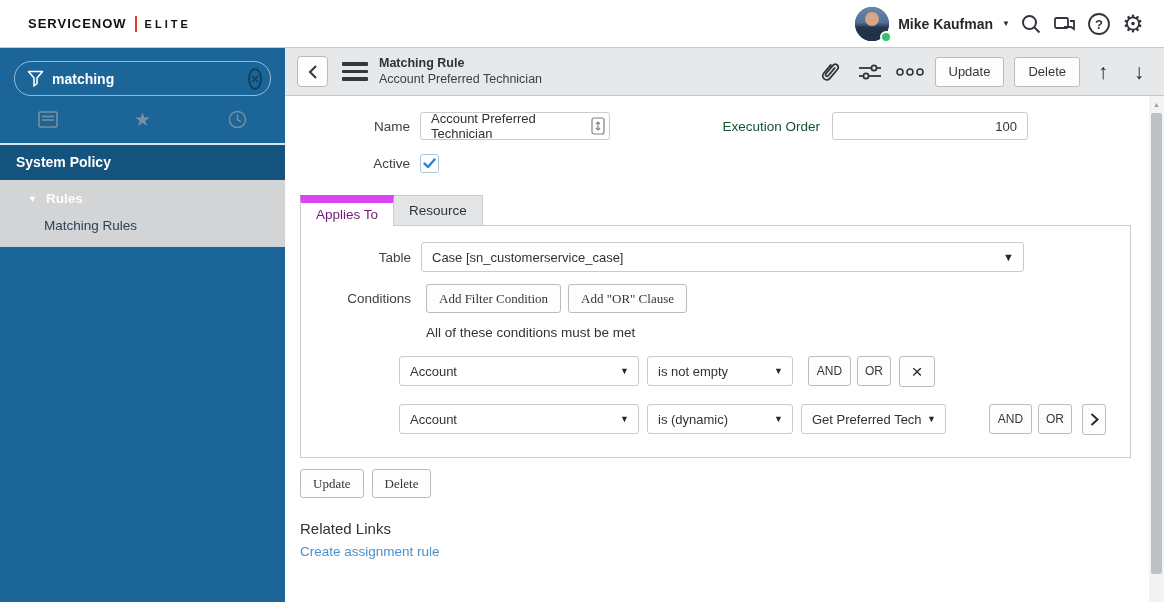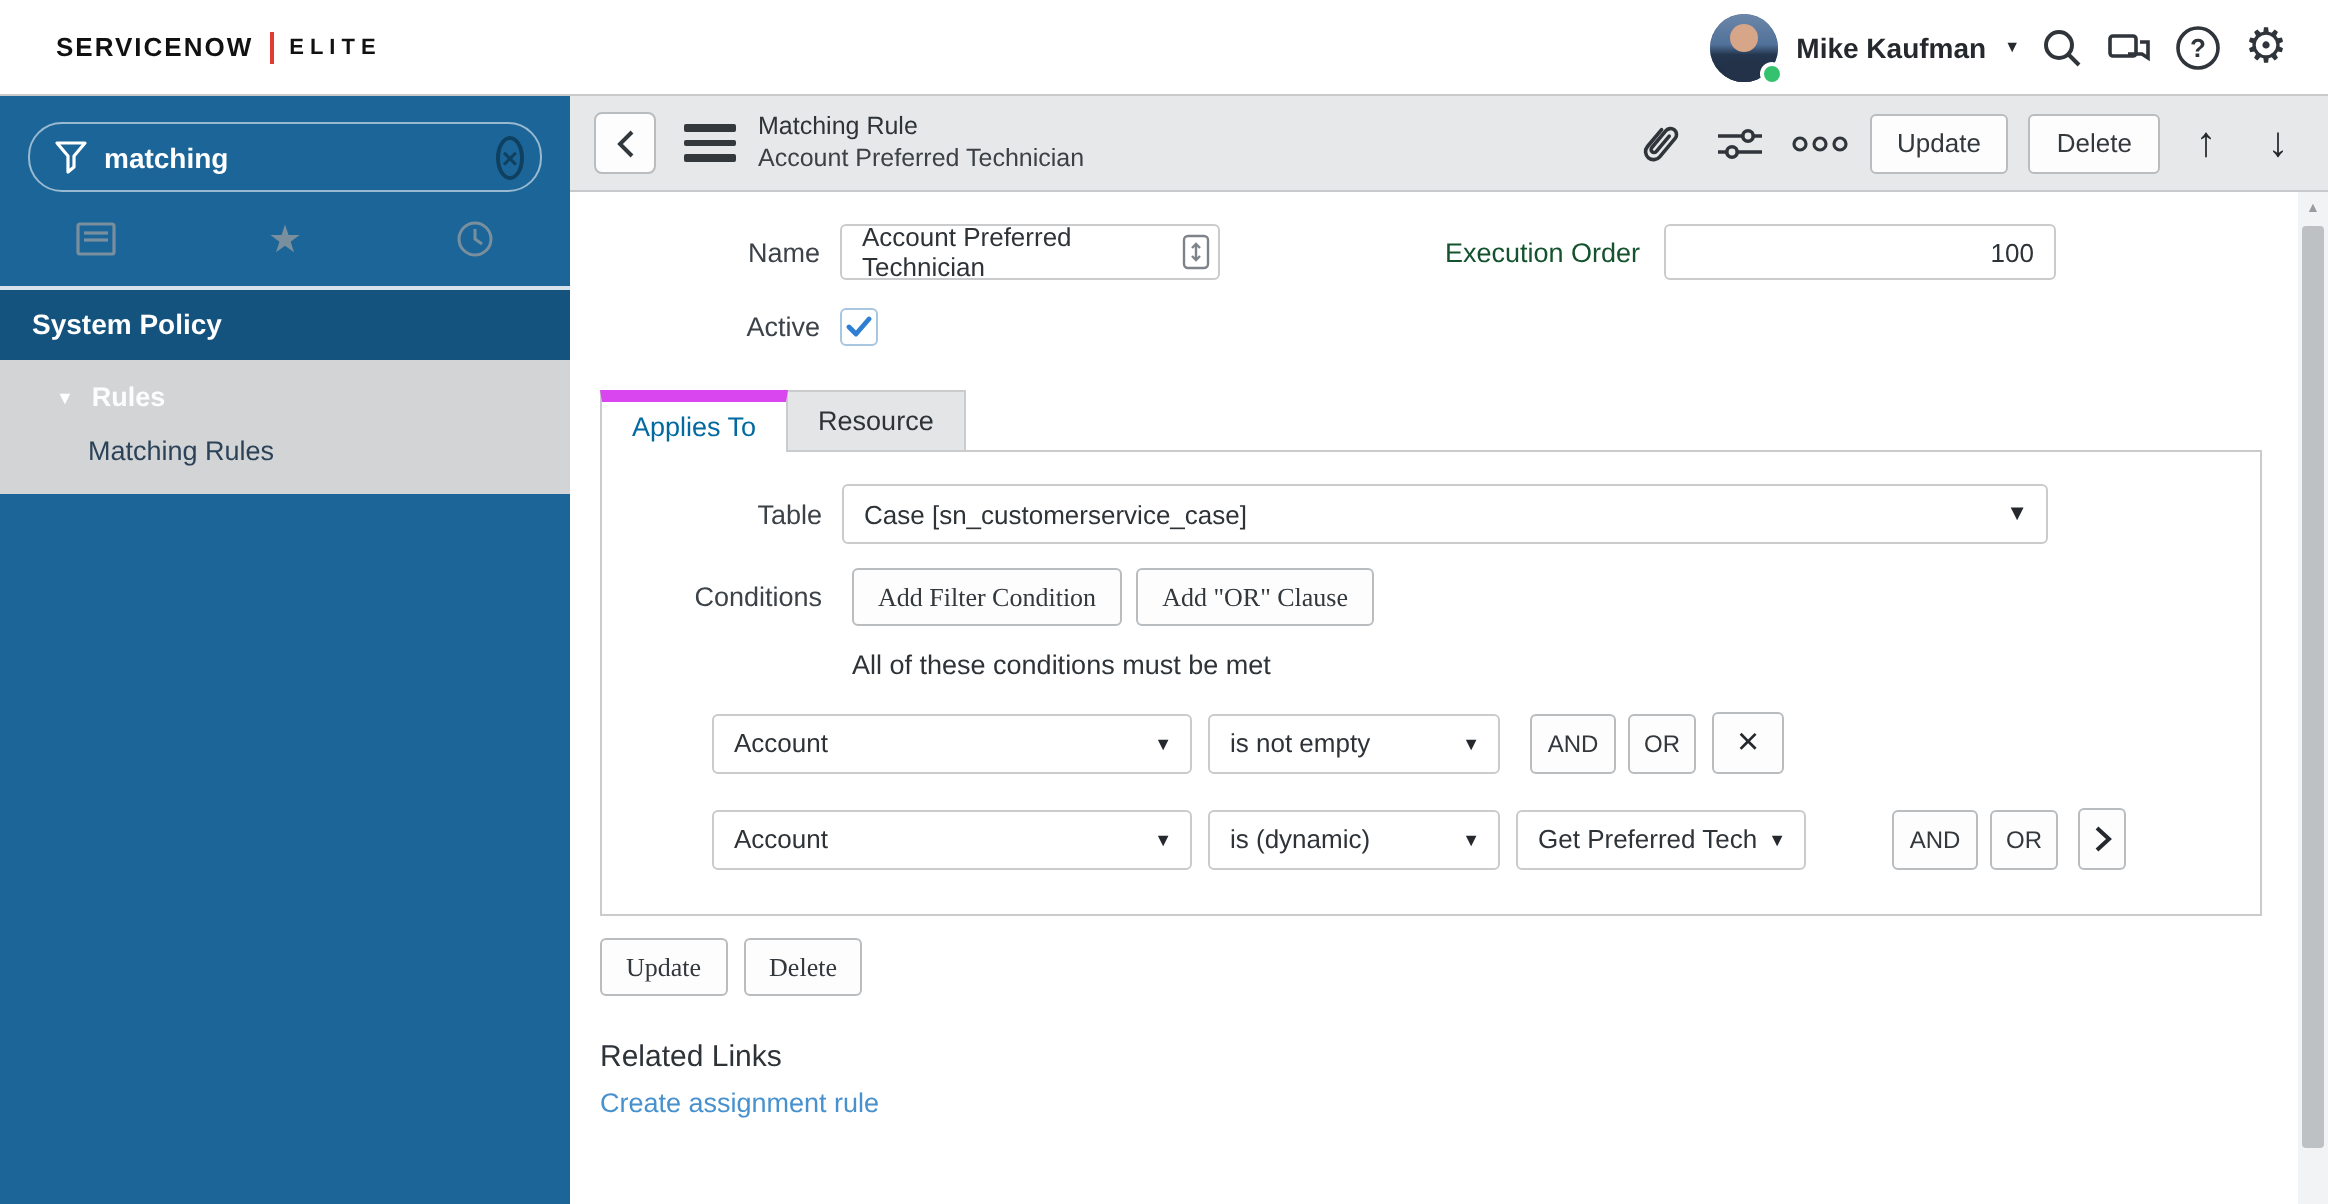--- a/index.html
+++ b/index.html
@@ -56,21 +56,21 @@
   .main { position:absolute; top:48px; left:285px; width:879px; height:554px; background:#fff; }
 
   
   .toolbar { height:48px; background:#e6e8e9; border-bottom:1px solid #c6cacc; display:flex;
     align-items:center; padding:0 12px; }
   .back-btn { width:31px; height:31px; background:#fdfdfd; border:1px solid #b9bdc0; border-radius:4px;
     display:flex; align-items:center; justify-content:center; cursor:pointer; }
   .hamburger { width:26px; margin-left:14px; display:flex; flex-direction:column; gap:4px; cursor:pointer; }
   .hamburger div { height:3.5px; background:#33383d; border-radius:1px; }
   .tb-title-block { margin-left:11px; line-height:1.25; }
-  .tb-title { font-size:12.5px; font-weight:normal; color:#2e3338; }
+  .tb-title { font-size:12.5px; font-weight:bold; color:#2e3338; }
   .tb-subtitle { font-size:12.5px; color:#3c4146; }
   .tb-right { margin-left:auto; display:flex; align-items:center; gap:10px; }
   .tb-icon { width:30px; height:30px; display:flex; align-items:center; justify-content:center;
     cursor:pointer; color:#2f353a; }
   .btn { height:30px; background:#fdfdfd; border:1px solid #b9bdc0; border-radius:3px; font-size:13px;
     color:#33383d; padding:0 13px; display:inline-flex; align-items:center; justify-content:center;
     cursor:pointer; font-family:"Liberation Sans", sans-serif; }
   .tb-arrow { font-size:21px; color:#25292d; width:26px; text-align:center; cursor:pointer; }
 
   
@@ -84,40 +84,40 @@
   .expand-ico { flex:0 0 auto; margin-left:6px; }
   .exec-lbl { width:200px; text-align:right; font-size:13.5px; color:#14532d; margin-left:10px; }
   .exec-fld { width:196px; margin-left:12px; padding:0 10px; justify-content:flex-end; }
   .row-active { margin-top:13px; height:20px; }
   .checkbox { width:19px; height:19px; margin-left:10px; border:1px solid #a9c6e0; border-radius:3px;
     background:#fff; display:flex; align-items:center; justify-content:center; cursor:pointer; }
 
   
   .tabs { display:flex; margin-top:22px; position:relative; z-index:2; }
   .tab { font-size:13.5px; padding:0 15px; height:31px; display:flex; align-items:center; cursor:pointer; }
-  .tab.active { background:#fff; border:1px solid #c9cbcc; border-bottom:none; border-top:6px solid #d946ef;
-    color:#0369a1; }
+  .tab.active { background:#fff; border:1px solid #c9cbcc; border-bottom:none; border-top:8px solid #d946ef;
+    color:#701a75; }
   .tab.inactive { background:#e3e5e6; border:1px solid #c9cbcc; border-left:none; color:#2e3338; }
   .tab-panel { width:831px; border:1px solid #c9cbcc; margin-top:-1px; position:relative; z-index:1;
     background:#fff; padding-bottom:22px; }
   .panel-row { display:flex; align-items:center; }
   .p-lbl { width:110px; flex:0 0 110px; text-align:right; font-size:13.5px; color:#3c4248; }
   .select { position:relative; border:1px solid #c9cbcc; border-radius:3px; background:#fff; height:30px;
     display:flex; align-items:center; padding:0 24px 0 10px; font-size:13px; color:#2e3338; cursor:pointer; }
   .select .caret { position:absolute; right:9px; top:50%; transform:translateY(-50%); font-size:9px; color:#25292d; }
   .table-select { width:603px; margin-left:10px; }
   .table-select .caret { font-size:11px; }
   .row-table { margin-top:16px; }
   .row-conditions { margin-top:12px; }
   .cond-btns { display:flex; gap:7px; margin-left:15px; }
   .btn-sm { height:29px; background:#fdfdfd; border:1px solid #b9bdc0; border-radius:3px; font-size:13px;
     color:#33383d; padding:0 12px; display:inline-flex; align-items:center; cursor:pointer;
     font-family:Liberation Serif, serif; }
   .cond-note { margin:12px 0 0 125px; font-size:13.5px; color:#2e3338; }
-  .cond-row { display:flex; align-items:center; margin-left:55px; }
+  .cond-row { display:flex; align-items:flex-start; margin-left:98px; }
   .cond-row-1 { margin-top:16px; }
   .cond-row-2 { margin-top:17px; }
   .sel-field { width:240px; }
   .sel-op { width:146px; margin-left:8px; }
   .sel-val { width:145px; margin-left:8px; }
   .andor { height:30px; border:1px solid #b9bdc0; border-radius:3px; background:#fdfdfd; font-size:12px;
     color:#33383d; display:inline-flex; align-items:center; justify-content:center; cursor:pointer; }
   .and-btn { width:43px; }
   .or-btn { width:34px; margin-left:6px; }
   .x-btn { width:36px; height:31px; margin-left:8px; border:1px solid #b9bdc0; border-radius:3px;

